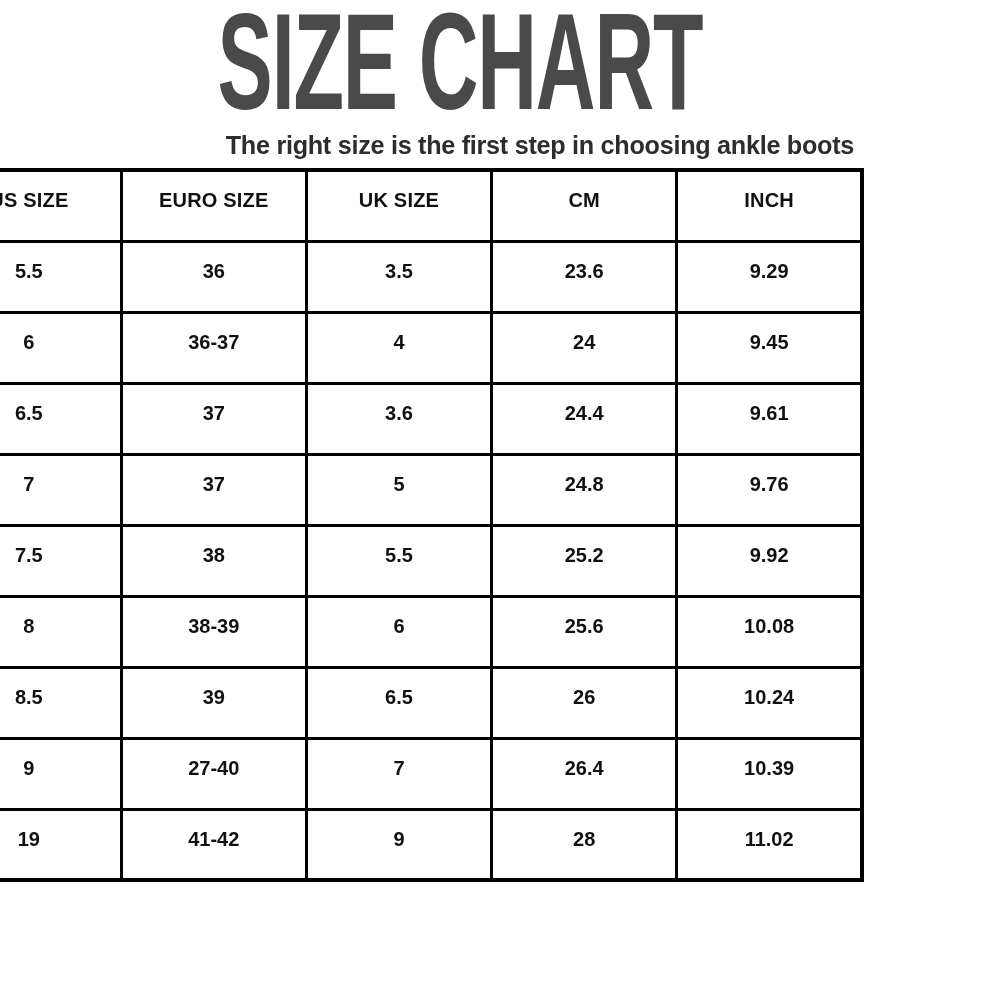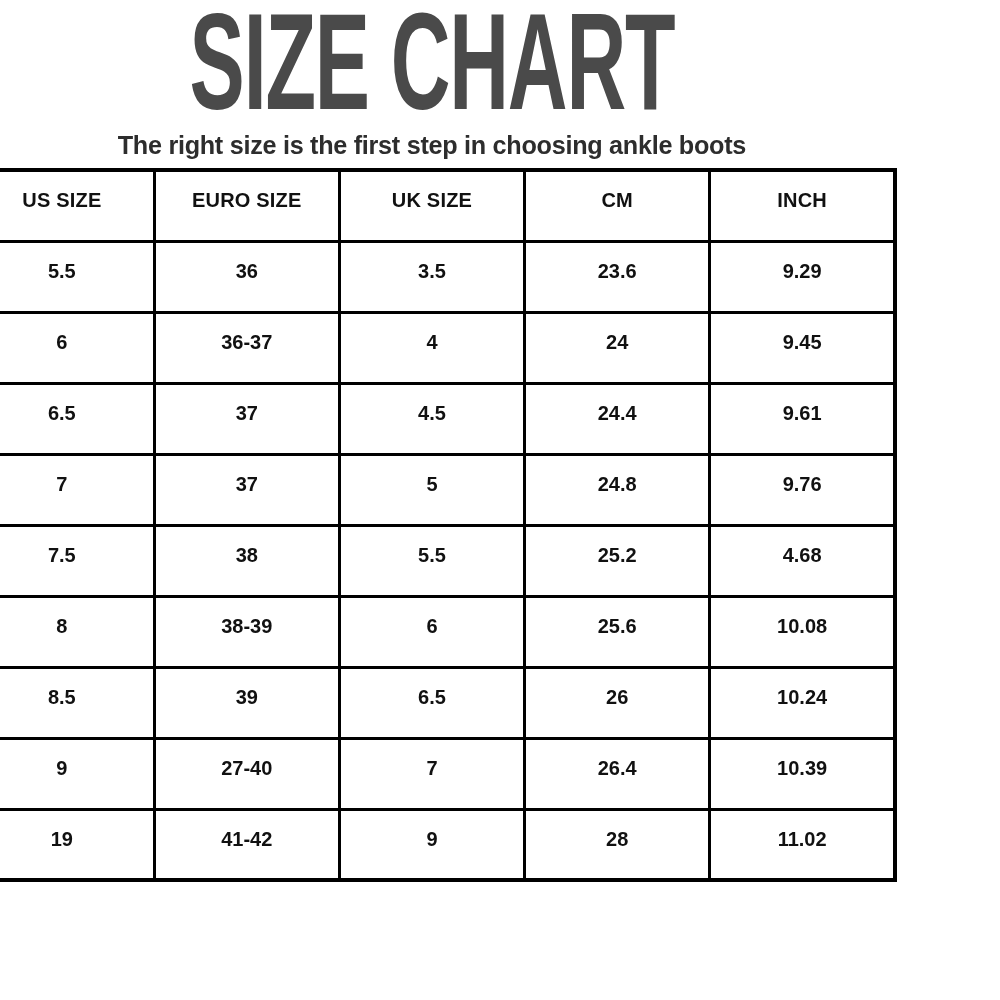--- a/index.html
+++ b/index.html
@@ -17,21 +17,21 @@
     height: 1000px;
     background: var(--bg-color);
     font-family: "Liberation Sans", sans-serif;
     overflow: hidden;
   }
   .page {
     width: 864px;
     height: 1000px;
     display: flex;
     flex-direction: column;
-    align-items: center;
+    align-items: flex-end;
   }
   .title {
     margin: 0;
     margin-top: -4px;
     height: 130px;
     line-height: 130px;
     font-size: 138px;
     font-weight: 700;
     color: var(--title-color);
     letter-spacing: -2px;
@@ -104,37 +104,37 @@
         <tr>
           <td>6</td>
           <td>36-37</td>
           <td>4</td>
           <td>24</td>
           <td>9.45</td>
         </tr>
         <tr>
           <td>6.5</td>
           <td>37</td>
-          <td>4.5</td>
+          <td>3.6</td>
           <td>24.4</td>
           <td>9.61</td>
         </tr>
         <tr>
           <td>7</td>
           <td>37</td>
           <td>5</td>
           <td>24.8</td>
           <td>9.76</td>
         </tr>
         <tr>
           <td>7.5</td>
           <td>38</td>
           <td>5.5</td>
           <td>25.2</td>
-          <td>4.68</td>
+          <td>9.92</td>
         </tr>
         <tr>
           <td>8</td>
           <td>38-39</td>
           <td>6</td>
           <td>25.6</td>
           <td>10.08</td>
         </tr>
         <tr>
           <td>8.5</td>

